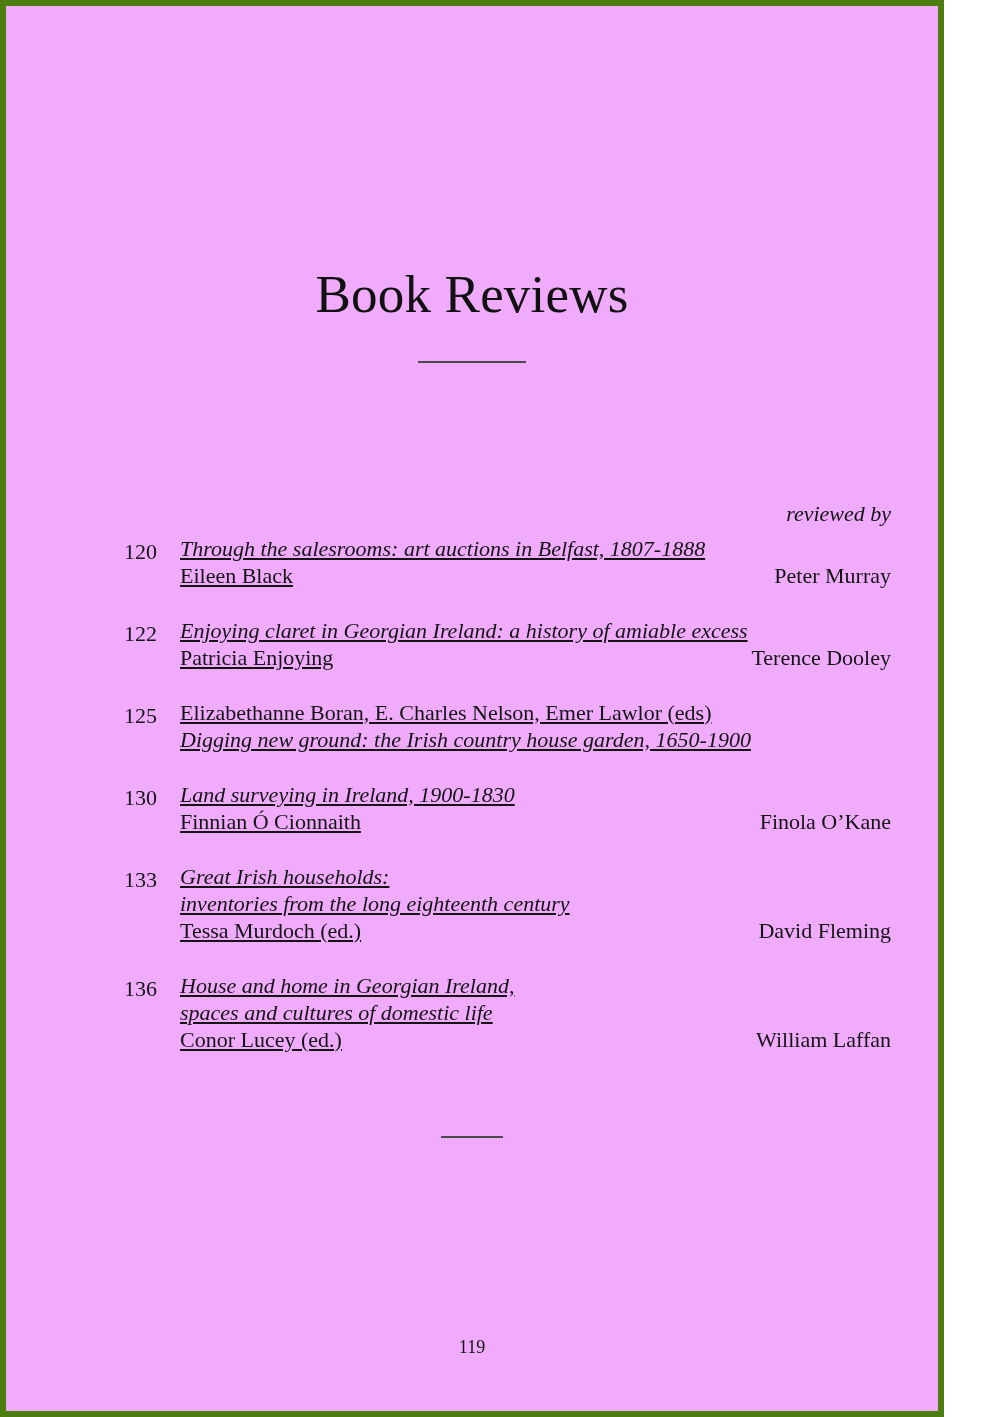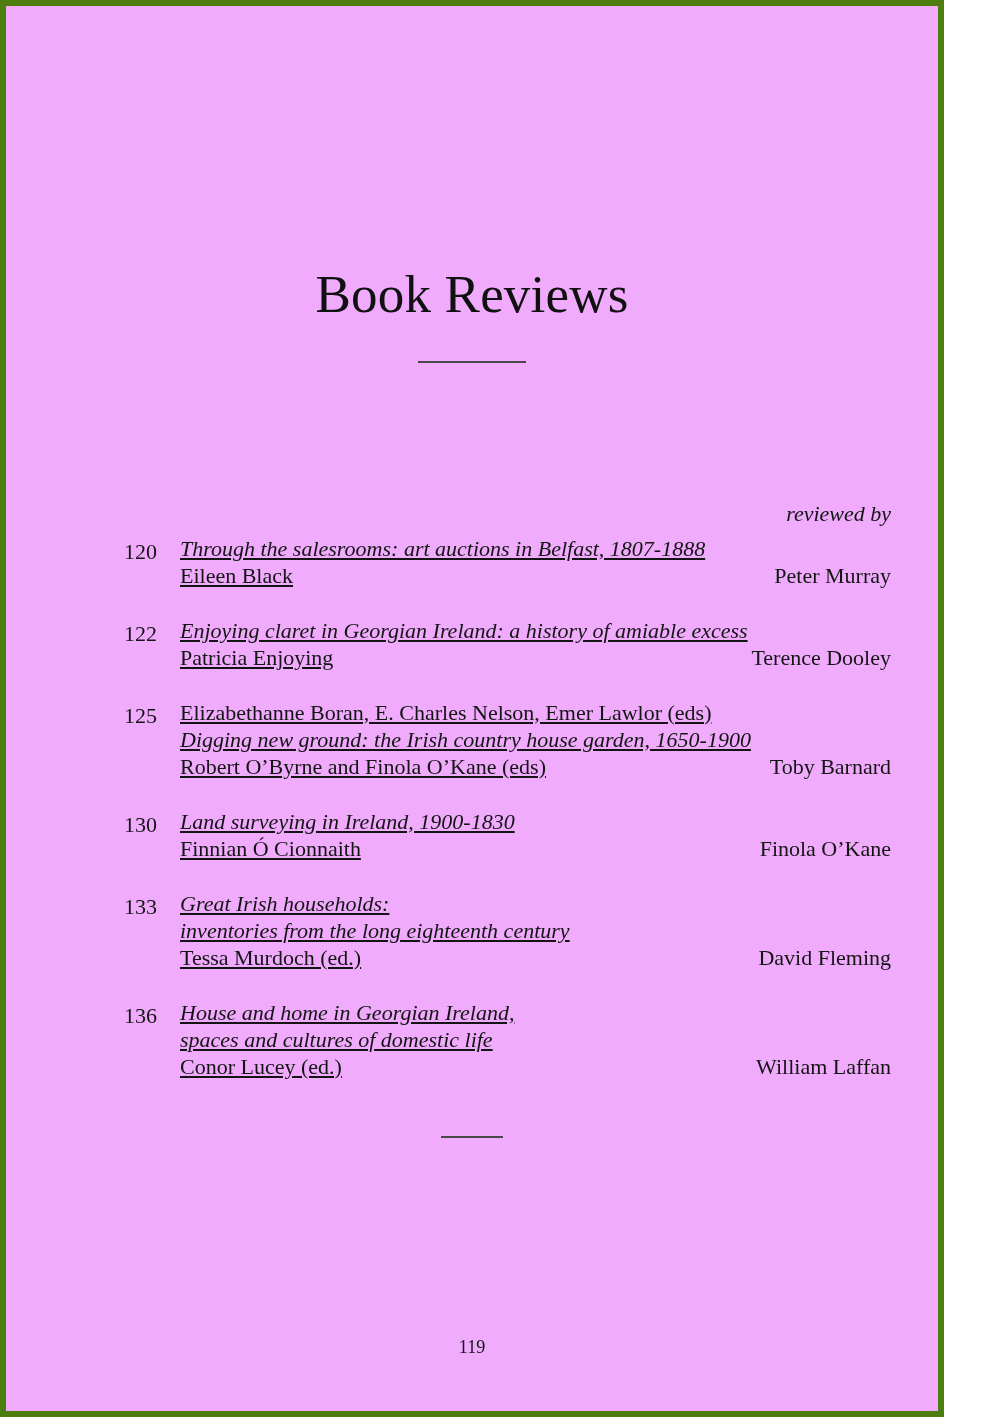--- a/index.html
+++ b/index.html
@@ -173,24 +173,20 @@
         </div>
         <div class="entry">
           <div class="pageno">125</div>
           <div class="entry-body">
             <div class="row-wrap">
               <div class="line author-line">Elizabethanne Boran, E. Charles Nelson, Emer Lawlor (eds)</div>
             </div>
             <div class="row-wrap">
               <div class="line title-line">Digging new ground: the Irish country house garden, 1650-1900</div>
             </div>
-            <div class="row-wrap">
-              <div class="line author-line">Robert O’Byrne and Finola O’Kane (eds)</div>
-              <div class="reviewer">Toby Barnard</div>
-            </div>
           </div>
         </div>
         <div class="entry">
           <div class="pageno">130</div>
           <div class="entry-body">
             <div class="row-wrap">
               <div class="line title-line">Land surveying in Ireland, 1900-1830</div>
             </div>
             <div class="row-wrap">
               <div class="line author-line">Finnian Ó Cionnaith</div>

